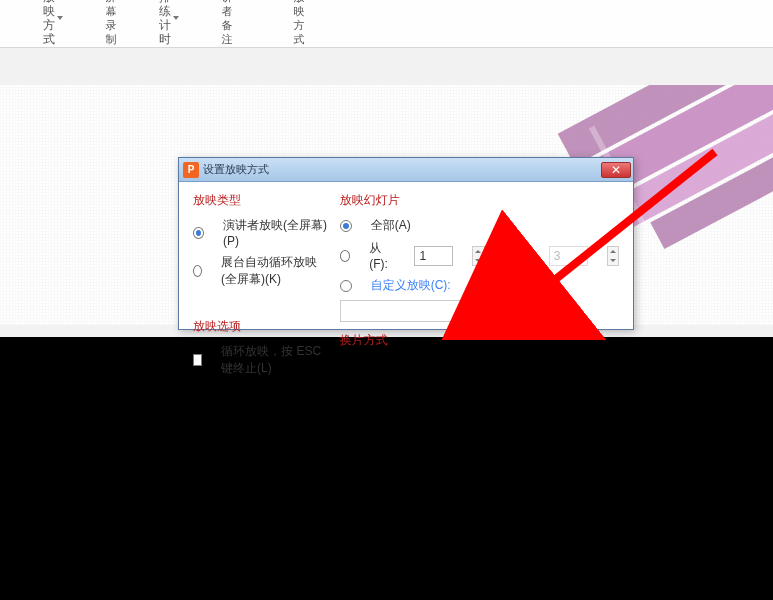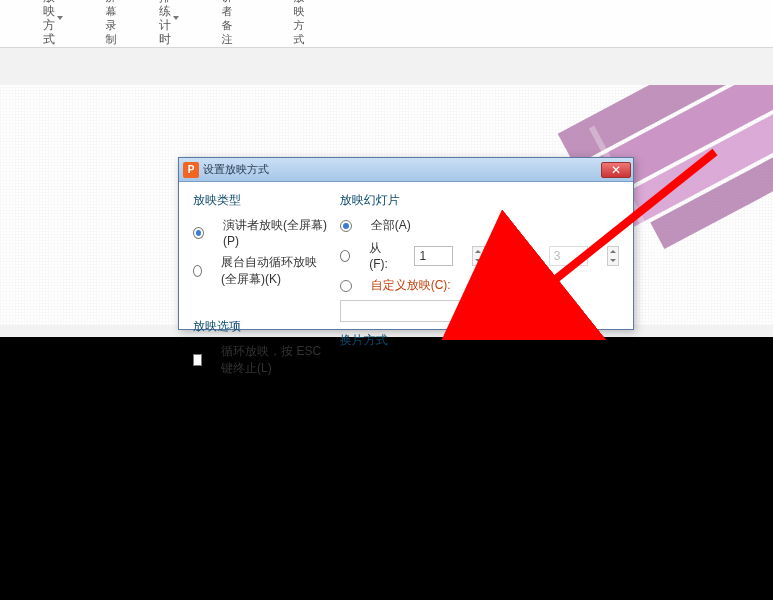--- a/index.html
+++ b/index.html
@@ -24,26 +24,26 @@
 
   
   .dialog { position:absolute; left:178px; top:157px; width:456px; height:173px; background:#fff; border:1px solid #5b7aa3; box-shadow:2px 2px 8px rgba(0,0,0,.25); }
   .titlebar { height:24px; background:linear-gradient(#c9dff5,#a7c7e7); border-bottom:1px solid #7a9cc6; display:flex; align-items:center; padding:0 2px 0 4px; }
   .titlebar .pico { width:16px; height:16px; background:#f26522; border-radius:2px; margin-right:4px; display:flex; align-items:center; justify-content:center; }
   .titlebar .pico span{ color:#fff; font-size:10px; font-weight:bold; }
   .titlebar .ttxt { color:#2b3a52; font-size:11px; flex:1; }
   .closebtn { width:30px; height:16px; background:linear-gradient(#e77,#c33); border:1px solid #933; border-radius:2px; display:flex; align-items:center; justify-content:center; color:#fff; font-size:11px; line-height:1; }
   .dbody { display:flex; padding:10px 14px; gap:10px; }
   .col { flex:1; }
-  .group-title { color:#0c4a6e; margin-bottom:8px; }
+  .group-title { color:#b91c1c; margin-bottom:8px; }
   .radio-row, .check-row { display:flex; align-items:center; gap:19px; margin:6px 0; color:#333; }
   .radio { width:12px; height:12px; border:1px solid #777; border-radius:50%; background:#fff; position:relative; }
   .radio.sel::after { content:""; position:absolute; inset:2px; border-radius:50%; background:#3a7bd5; }
   .cbx { width:12px; height:12px; border:1px solid #777; background:#fff; }
-  .disabled { color:#c2410c;text-align:right; }
+  .disabled { color:#3b82f6;text-align:right; }
   .numfield { width:44px; height:20px; border:1px solid #bbb; display:inline-flex; align-items:center; padding:0 4px; background:#fff; }
   .numfield.dis { border-color:#ddd; color:#bbb; }
   .spin { width:14px; height:20px; border:1px solid #ccc; background:#f5f5f5; display:inline-flex; flex-direction:column; }
   .spin .s { flex:1; display:flex; align-items:center; justify-content:center; }
   .spin .s::before { content:""; width:0; height:0; border-left:3px solid transparent; border-right:3px solid transparent;}
   .spin .up::before{ border-bottom:3px solid #777;}
   .spin .dn::before{ border-top:3px solid #777;}
   .combo { margin-top:4px; width:182px; height:22px; border:1px solid #ccc; background:#fff; display:flex; align-items:center; padding:0 4px; justify-content:space-between; }
   .combo .car { width:0;height:0;border-left:4px solid transparent;border-right:4px solid transparent;border-top:5px solid #888; }
 

